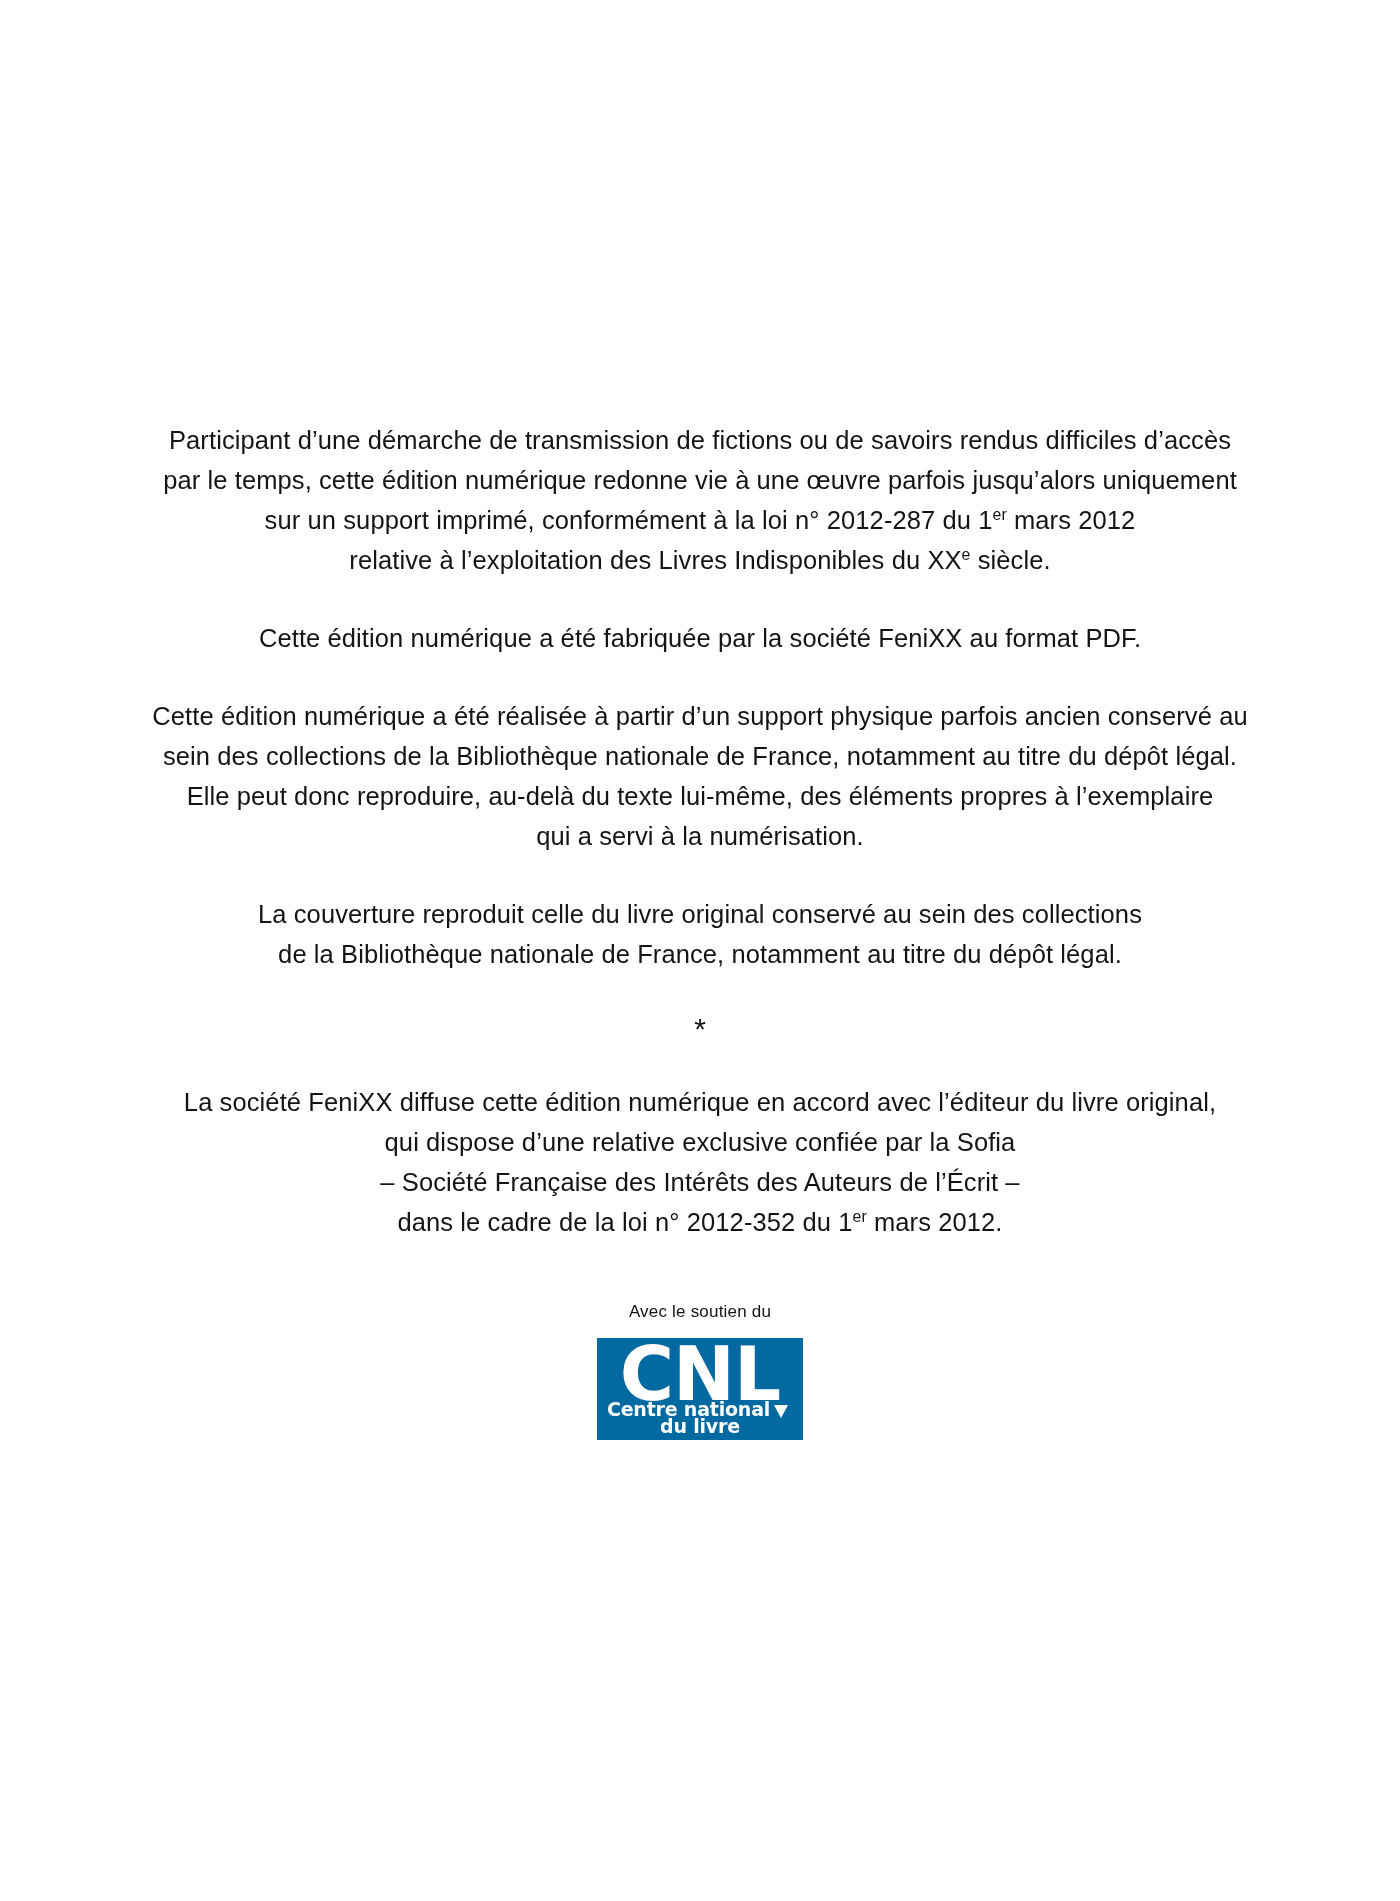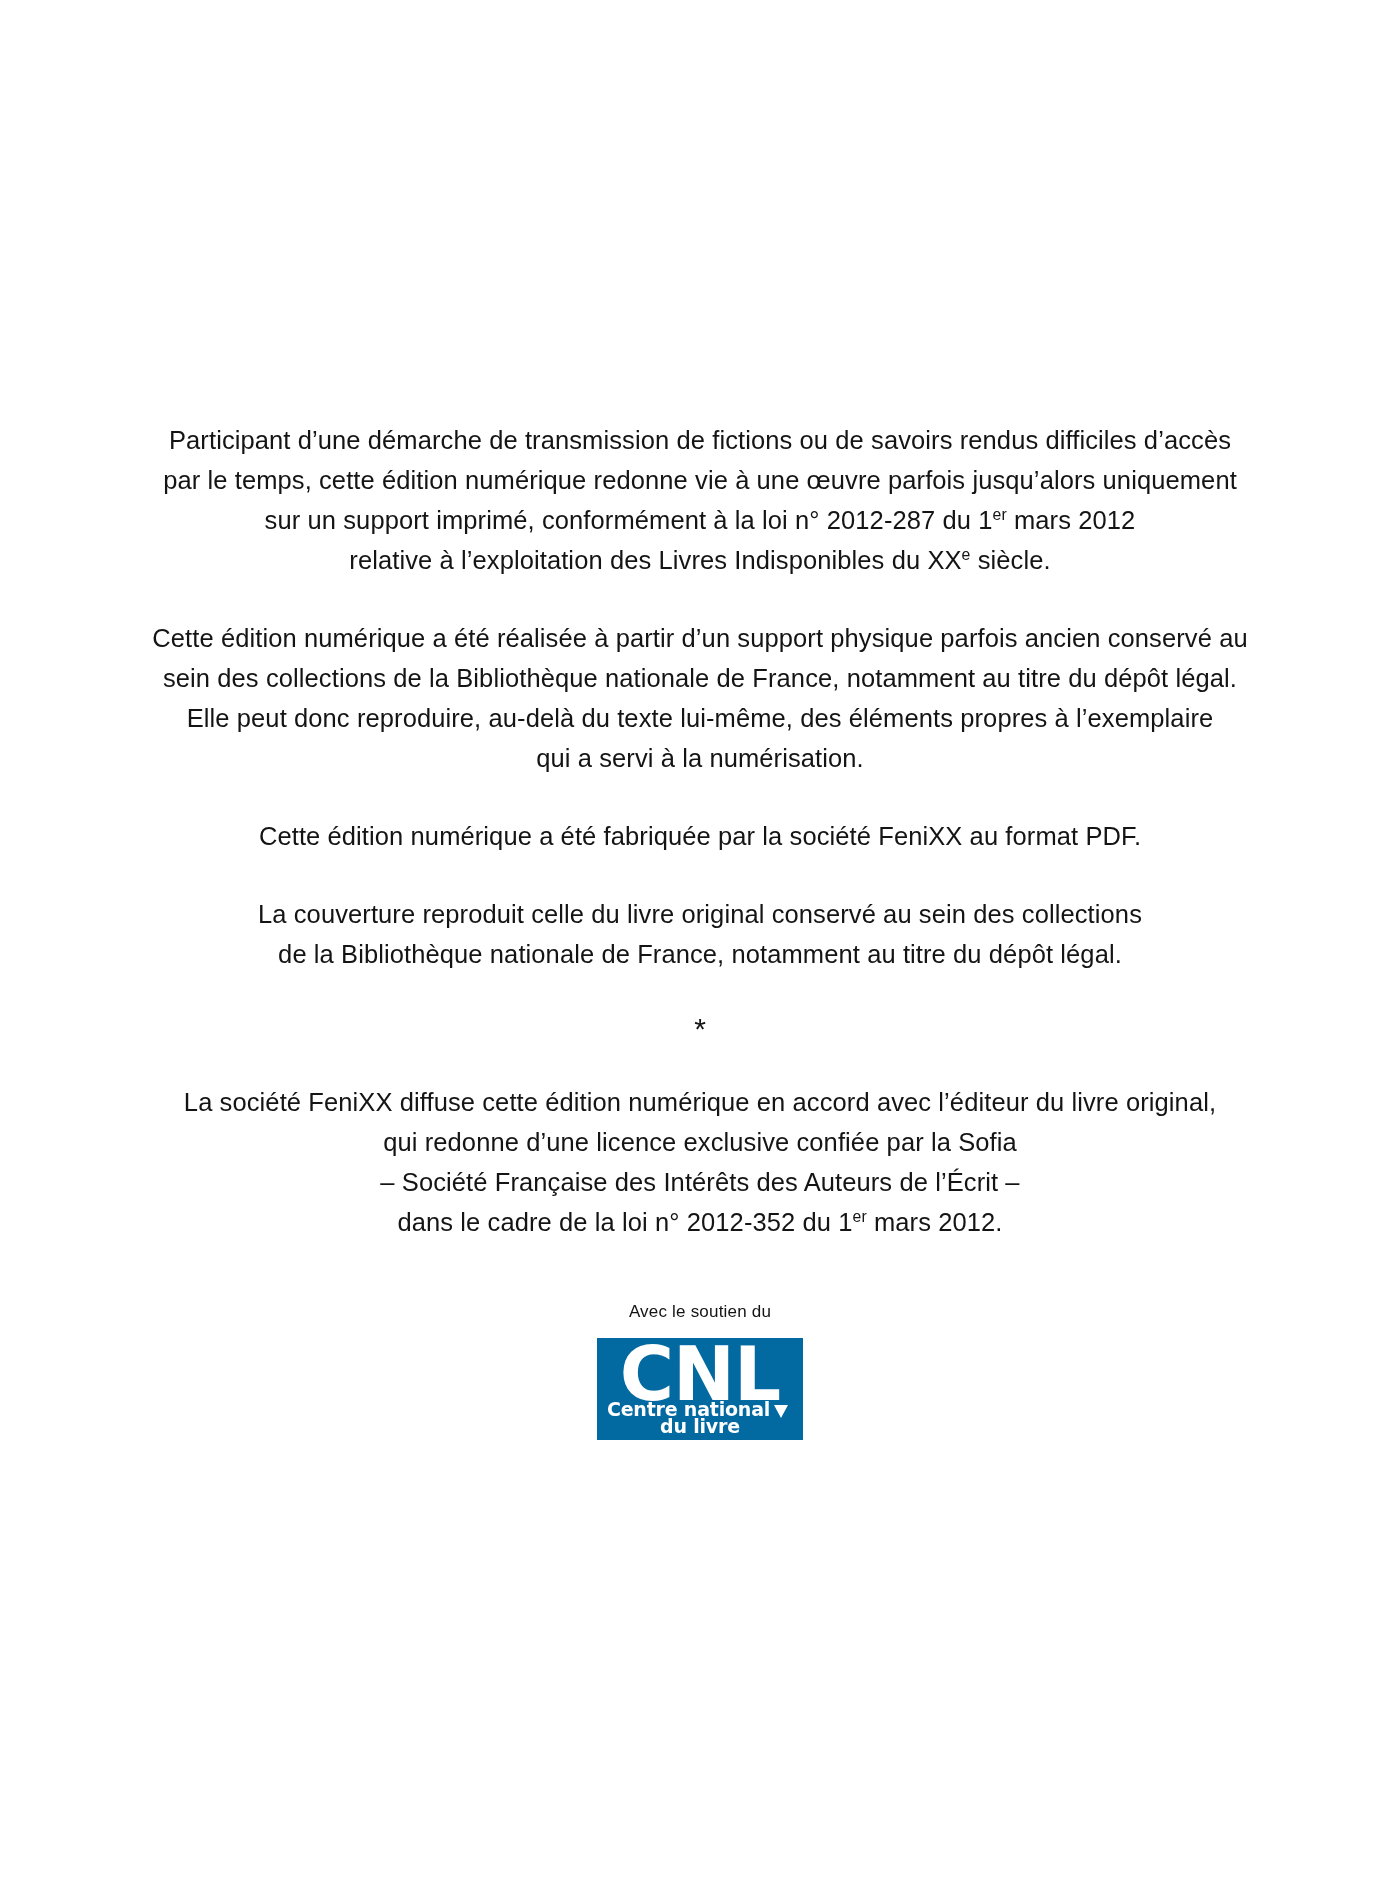--- a/index.html
+++ b/index.html
@@ -128,40 +128,40 @@
   <div class="content">
 
     <p class="para">
       <span>Participant d’une démarche de transmission de fictions ou de savoirs rendus difficiles d’accès</span><br>
       <span>par le temps, cette édition numérique redonne vie à une œuvre parfois jusqu’alors uniquement</span><br>
       <span>sur un support imprimé, conformément à la loi n° 2012-287 du 1</span><sup>er</sup><span> mars 2012</span><br>
       <span>relative à l’exploitation des Livres Indisponibles du XX</span><sup>e</sup><span> siècle.</span>
     </p>
 
     <p class="para">
+      <span>Cette édition numérique a été fabriquée par la société FeniXX au format PDF.</span>
+    </p>
+
+    <p class="para">
       <span>Cette édition numérique a été réalisée à partir d’un support physique parfois ancien conservé au</span><br>
       <span>sein des collections de la Bibliothèque nationale de France, notamment au titre du dépôt légal.</span><br>
       <span>Elle peut donc reproduire, au-delà du texte lui-même, des éléments propres à l’exemplaire</span><br>
       <span>qui a servi à la numérisation.</span>
-    </p>
-
-    <p class="para">
-      <span>Cette édition numérique a été fabriquée par la société FeniXX au format PDF.</span>
     </p>
 
     <p class="para">
       <span>La couverture reproduit celle du livre original conservé au sein des collections</span><br>
       <span>de la Bibliothèque nationale de France, notamment au titre du dépôt légal.</span>
     </p>
 
     <div class="asterisk">*</div>
 
     <p class="para">
       <span>La société FeniXX diffuse cette édition numérique en accord avec l’éditeur du livre original,</span><br>
-      <span>qui redonne d’une licence exclusive confiée par la Sofia</span><br>
+      <span>qui dispose d’une relative exclusive confiée par la Sofia</span><br>
       <span>– Société Française des Intérêts des Auteurs de l’Écrit –</span><br>
       <span>dans le cadre de la loi n° 2012-352 du 1</span><sup>er</sup><span> mars 2012.</span>
     </p>
 
     <div class="logo-block">
       <div class="logo-caption">Avec le soutien du</div>
       <div class="cnl-logo">
         <div class="cnl-letters">CNL</div>
         <div class="cnl-sub">
           <span>Centre national</span><span class="tick"></span><span>du livre</span>

